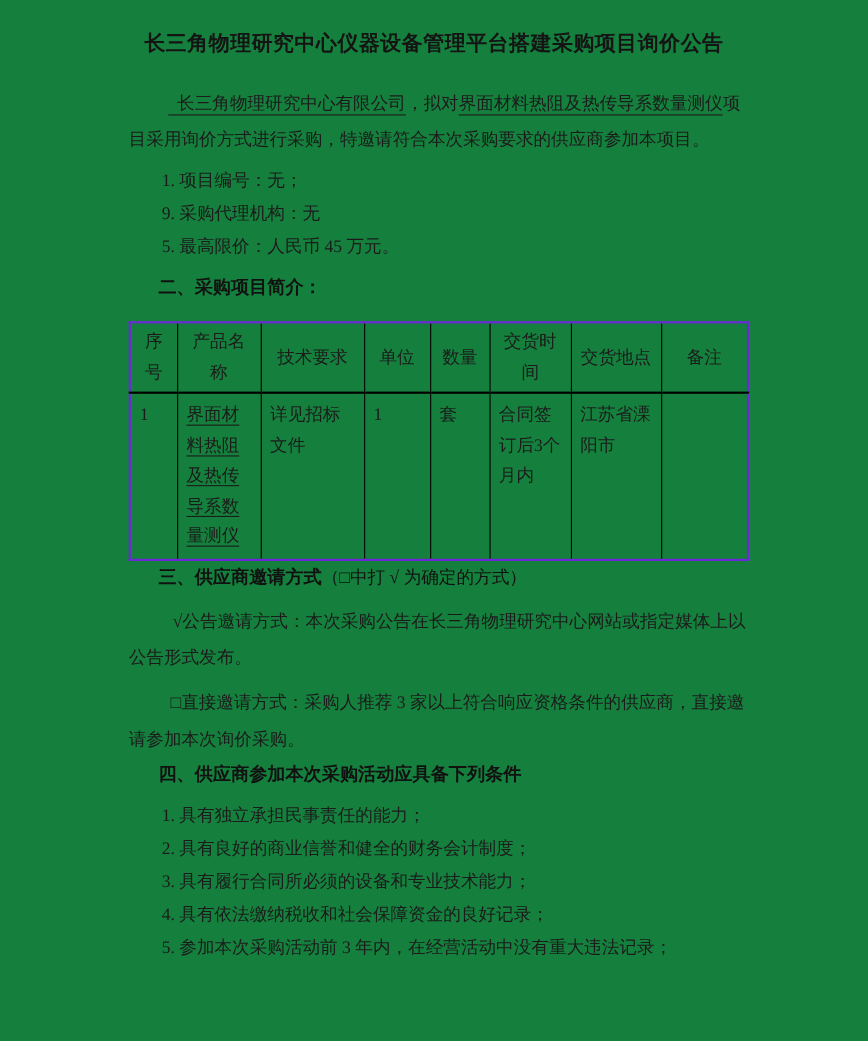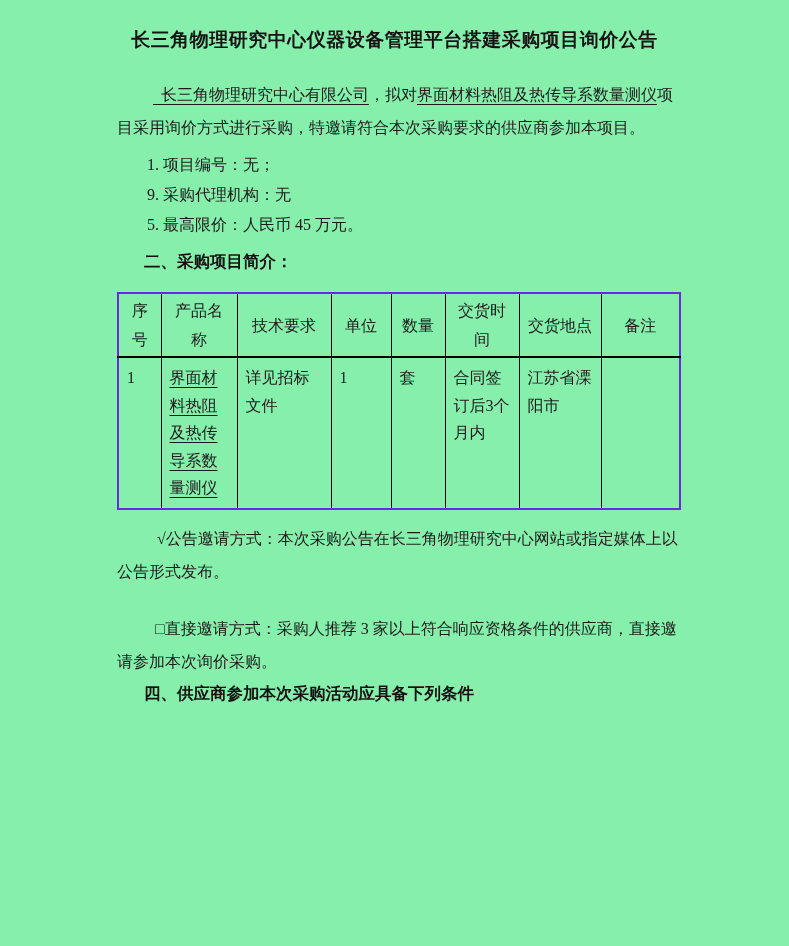--- a/index.html
+++ b/index.html
@@ -1,21 +1,21 @@
 <!DOCTYPE html>
 <html><head>
 <meta charset="utf-8">
 <style>
   * { margin: 0; padding: 0; box-sizing: border-box; }
   html, body { background: #ffffff; }
   .page {
     position: relative;
     width: 789px;
     height: 946px;
-    background: #86efac;
+    background: #15803d;
     color: #1b1b1b;
     font-family: "Liberation Serif", "DejaVu Serif", serif;
     font-size: 16px;
     overflow: hidden;
     padding: 28px 104px 0 117px;
   }
   .title {
     font-family: "Liberation Sans", "DejaVu Sans", sans-serif;
     font-weight: 700;
     font-size: 19px;
@@ -44,21 +44,21 @@
   .h-s2 { margin-top: 10px; }
   .h-s3 { margin-top: 4px; }
   .h-s4 { margin-top: 4px; }
   .list { margin-top: 6px; }
   .list.bottom { margin-top: 12px; }
   .li { line-height: 30px; margin-left: 30px; }
   .u { border-bottom: 1px solid currentColor; padding-bottom: 1px; }
   .u:empty { border: none; padding: 0; }
   .u-lead { padding-left: 8px; }
   .p-announce { margin-top: 12px; text-indent: 40px; }
-  .p-direct { margin-top: 24px; text-indent: 38px; }
+  .p-direct { margin-top: 8px; text-indent: 38px; }
   table.spec {
     table-layout: fixed;
     border-collapse: collapse;
     width: 562px;
     margin-top: 20px;
     border: 2px solid #6d28d9;
   }
   table.spec th {
     border: 1px solid #000;
     border-bottom: 2px solid #000;
@@ -134,21 +134,29 @@
         <td class="just">详见招标文件</td>
         <td>1</td>
         <td>套</td>
         <td class="just">合同签订后3个月内</td>
         <td class="just">江苏省溧阳市</td>
         <td></td>
       </tr>
     </tbody>
   </table>
 
+  <h2 class="heading h-s3"><span>三、供应商邀请方式</span><span class="note">（□中打 √ 为确定的方式）</span></h2>
 
   <p class="para p-announce">√公告邀请方式：本次采购公告在长三角物理研究中心网站或指定媒体上以公告形式发布。</p>
 
   <p class="para p-direct">□直接邀请方式：采购人推荐 3 家以上符合响应资格条件的供应商，直接邀请参加本次询价采购。</p>
 
   <h2 class="heading h-s4">四、供应商参加本次采购活动应具备下列条件</h2>
 
+  <div class="list bottom">
+    <p class="li">1. 具有独立承担民事责任的能力；</p>
+    <p class="li">2. 具有良好的商业信誉和健全的财务会计制度；</p>
+    <p class="li">3. 具有履行合同所必须的设备和专业技术能力；</p>
+    <p class="li">4. 具有依法缴纳税收和社会保障资金的良好记录；</p>
+    <p class="li">5. 参加本次采购活动前 3 年内，在经营活动中没有重大违法记录；</p>
+  </div>
 
 </div>
 
 </body></html>

